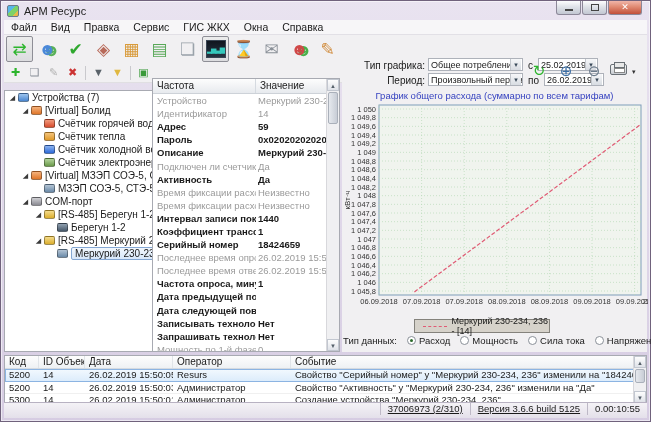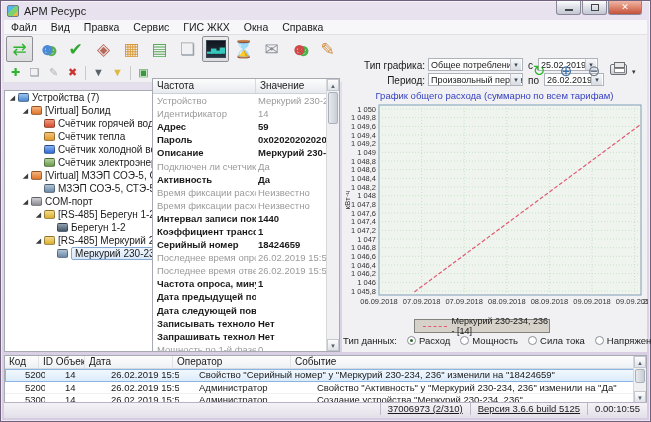--- a/index.html
+++ b/index.html
@@ -83,21 +83,21 @@
     display:flex; align-items:center; font-size:9px; }
   .legend-sample { width:30px; border-top:1.5px dashed #e05a74; margin:0 4px 0 8px; }
   .radio-row { position:absolute; left:1px; top:280px; display:flex; align-items:center; font-size:9.5px; white-space:nowrap; }
   .radio { width:9px; height:9px; border:1px solid #8a9098; border-radius:50%; background:#fff; margin:0 3px 0 10px; position:relative; flex:none; cursor:pointer; }
   .radio.sel:after { content:""; position:absolute; left:2px; top:2px; width:3px; height:3px; border-radius:50%; background:#2a6a2a; }
   
   .log-panel { position:absolute; left:3px; right:3px; top:354px; height:49px; background:#fff; border:1px solid #a8aab2; overflow:hidden; }
   .log-head { display:flex; height:13px; background:linear-gradient(#fdfdfd,#eef1f4); border-bottom:1px solid #d5dae0; font-size:10px; }
   .log-head div { padding:0 4px; border-right:1px solid #e0e4e8; overflow:hidden; white-space:nowrap; }
   .log-row { display:flex; height:12.5px; align-items:center; font-size:9.5px; border-bottom:1px solid #f0f0f0; cursor:default; }
-  .log-row div { padding:0 20px; overflow:hidden; white-space:nowrap; flex:none; }
+  .log-row div { padding:0 4px; overflow:hidden; white-space:nowrap; flex:none; }
   .log-row.selected { background:linear-gradient(#f3f9fe,#dcecfb); outline:1px solid #8cb4e2; outline-offset:-1px; }
   .c0{width:34px;} .c1{width:46px;} .c2{width:88px;} .c3{width:118px;} .c4{flex:1 1 auto !important;}
   
   .statusbar { position:absolute; left:3px; right:3px; bottom:3px; height:16px; background:linear-gradient(#f4f2f6,#e4e0ea);
     border-top:1px solid #b8b2c2; display:flex; align-items:flex-start; font-size:9.5px; }
   .status-spacer { flex:1; }
   .status-cell { padding:0 7px; border-left:1px solid #bdb8c6; height:12px; line-height:12px; }
   .status-cell.link { text-decoration:underline; cursor:pointer; }
 </style>
 </head>
@@ -447,20 +447,21 @@
         <div class="c1">ID Объекта</div>
         <div class="c2">Дата</div>
         <div class="c3">Оператор</div>
         <div class="c4">Событие</div>
       </div>
     <div id="log-rows">
         <div class="log-row selected">
           <div class="c0">5200</div>
           <div class="c1">14</div>
           <div class="c2">26.02.2019 15:50:05</div>
+          <div class="c3">Resurs</div>
           <div class="c4">Свойство "Серийный номер" у "Меркурий 230-234, 236" изменили на "18424659"</div>
         </div>
         <div class="log-row">
           <div class="c0">5200</div>
           <div class="c1">14</div>
           <div class="c2">26.02.2019 15:50:03</div>
           <div class="c3">Администратор</div>
           <div class="c4">Свойство "Активность" у "Меркурий 230-234, 236" изменили на "Да"</div>
         </div>
         <div class="log-row">

